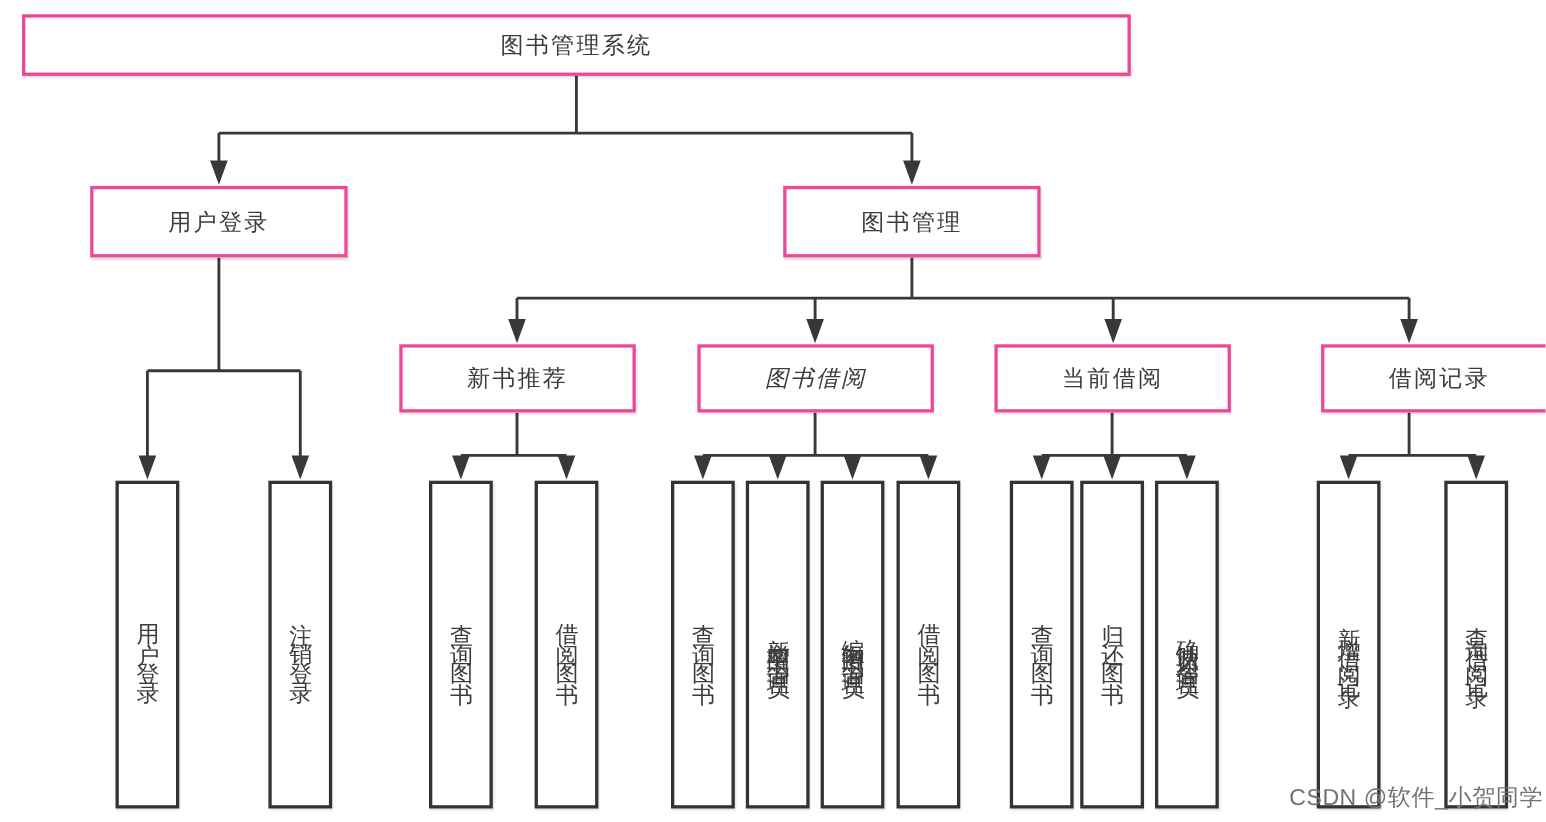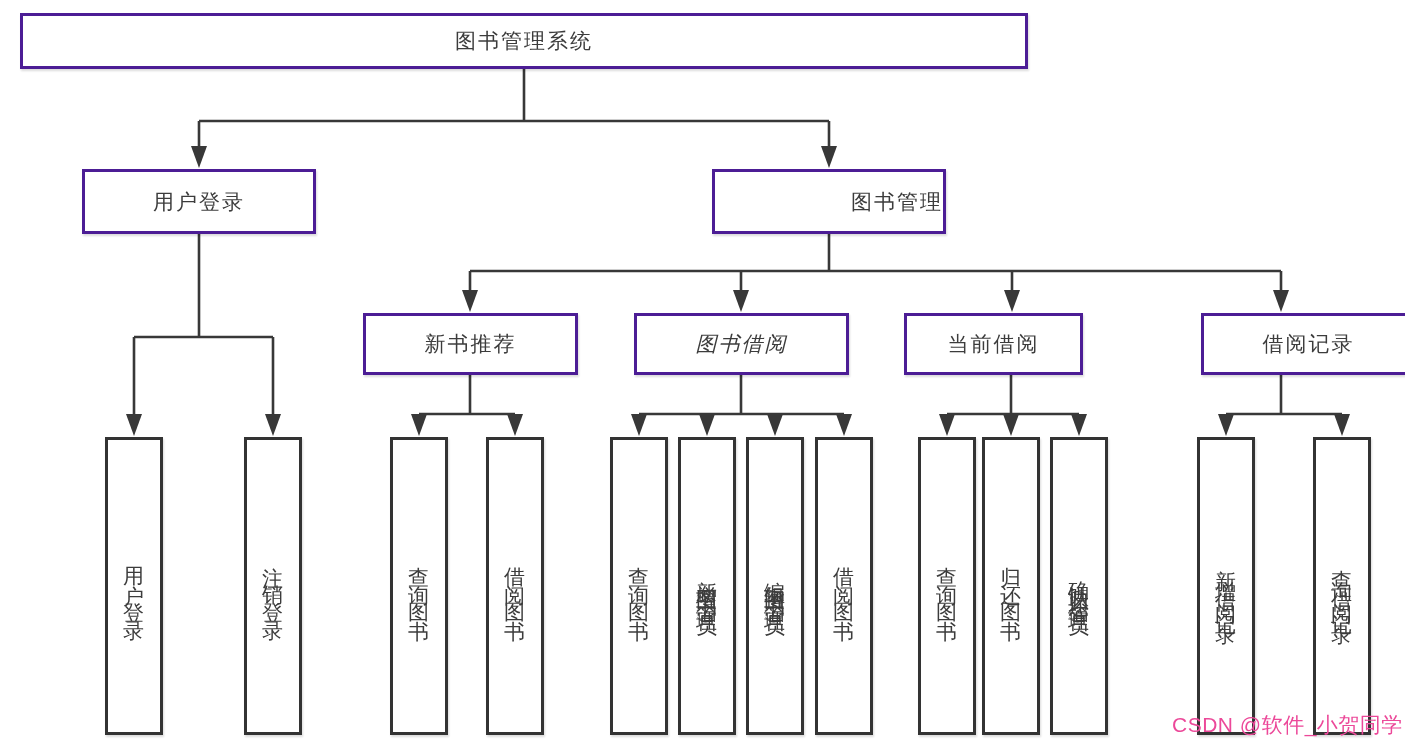--- a/index.html
+++ b/index.html
@@ -15,21 +15,21 @@
     background: #ffffff;
   }
   .wires {
     position: absolute; left: 0; top: 0;
     width: 1405px; height: 747px;
     pointer-events: none;
   }
   .node {
     position: absolute;
     background: #ffffff;
-    border: 3px solid #4c1d95;
+    border: 3px solid #ec4899;
     display: flex; align-items: center; justify-content: center;
     font-size: 21px; color: #3c3c3c;
     letter-spacing: 2px;
     box-shadow: 1px 2px 2px rgba(0,0,0,0.14);
     z-index: 2;
   }
   .leaf {
     position: absolute;
     top: 437px; width: 58px; height: 298px;
     background: #ffffff;
@@ -41,21 +41,21 @@
     z-index: 2;
     line-height: 1;
   }
   .sp-wide   { letter-spacing: 18px; }
   .sp-mid    { letter-spacing: 11px; }
   .sp-narrow { letter-spacing: 5px;  }
   .watermark {
     position: absolute;
     left: 1172px; top: 711px;
     font-size: 21px;
-    color: #ec4899;
+    color: #737373;
     letter-spacing: 0.5px;
     z-index: 6;
     white-space: nowrap;
   }
 </style>
 </head>
 <body>
 
 <div class="canvas">
 
@@ -92,31 +92,31 @@
     </g>
   </svg>
 
   <div class="node" style="left:20px; top:13px; width:1008px; height:56px;">
     <span>图书管理系统</span>
   </div>
 
   <div class="node" style="left:82px; top:169px; width:234px; height:65px;">
     <span>用户登录</span>
   </div>
-  <div class="node" style="left:712px; top:169px; width:234px; height:65px;justify-content:flex-end;">
+  <div class="node" style="left:712px; top:169px; width:234px; height:65px;">
     <span>图书管理</span>
   </div>
 
   <div class="node" style="left:363px; top:313px; width:215px; height:62px;">
     <span>新书推荐</span>
   </div>
   <div class="node" style="left:634px; top:313px; width:215px; height:62px;font-style:italic;">
     <span>图书借阅</span>
   </div>
-  <div class="node" style="left:904px; top:313px; width:179px; height:62px;">
+  <div class="node" style="left:904px; top:313px; width:215px; height:62px;">
     <span>当前借阅</span>
   </div>
   <div class="node" style="left:1173px; top:313px; width:215px; height:62px;margin-left:28px;">
     <span>借阅记录</span>
   </div>
 
   <div class="leaf sp-wide" style="left:105px;">
     <span>用户登录</span>
   </div>
   <div class="leaf sp-wide" style="left:244px;">

